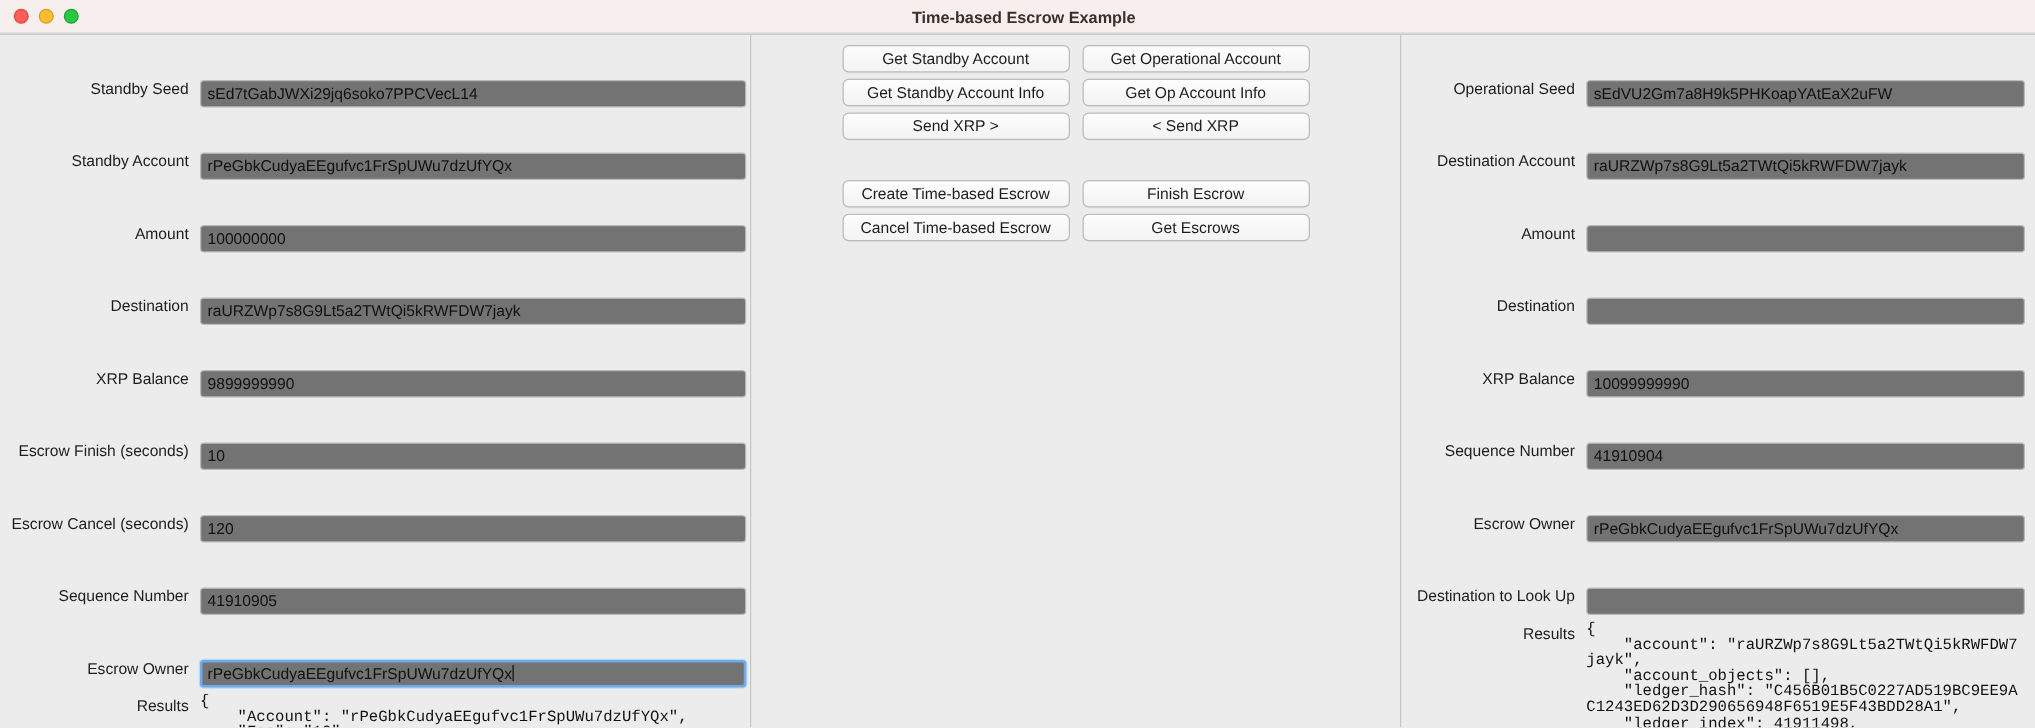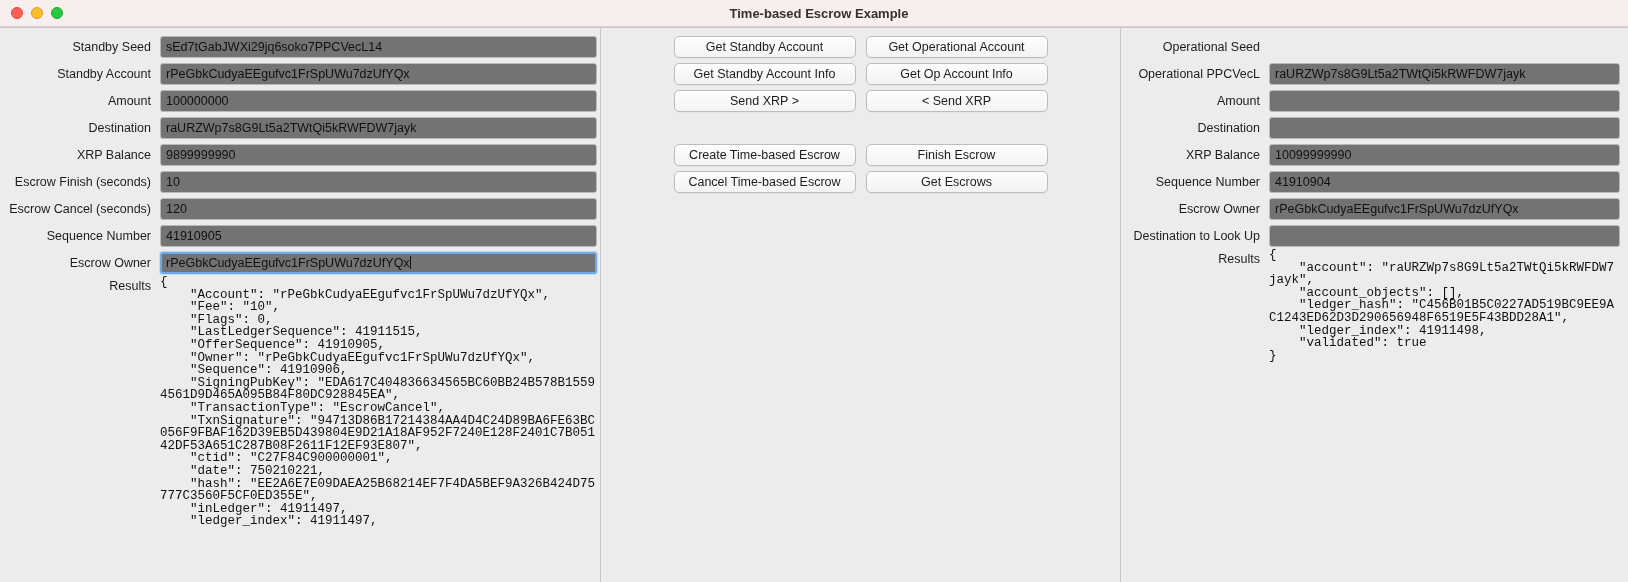--- a/index.html
+++ b/index.html
@@ -46,23 +46,24 @@
     overflow: hidden;
     position: relative;
   }
   .col-left   { width: 600px; flex: 0 0 600px; padding-top: 5px; }
   .col-mid    { width: 521px; flex: 0 0 521px; padding-top: 5px; }
   .col-right  { flex: 1 1 auto; padding-top: 5px; }
 
   .col-mid { border-left: 1px solid #c6c6c6; border-right: 1px solid #c6c6c6; }
 
   .row {
-    display: flex; align-items: center;
+    display: flex; align-items: flex-start;
     height: 27px;
     margin-bottom: 0px;
+    margin-top: 31px;
   }
   .lbl {
     font-size: 12.5px; color: #1d1d1f;
     text-align: right;
     padding-right: 9px;
     white-space: nowrap;
   }
   .col-left .lbl  { width: 160px; flex: 0 0 160px; }
   .col-right .lbl { width: 148px; flex: 0 0 148px; }
 
@@ -232,23 +233,24 @@
       </div>
       <div class="btn-row">
         <div class="btn">Cancel Time-based Escrow</div>
         <div class="btn">Get Escrows</div>
       </div>
     </div>
 
     <div class="col-right">
       <div class="row">
         <div class="lbl">Operational Seed</div>
-      </div>
-      <div class="row">
-        <div class="lbl">Operational PPCVecL</div>
+        <div class="field">sEdVU2Gm7a8H9k5PHKoapYAtEaX2uFW</div>
+      </div>
+      <div class="row">
+        <div class="lbl">Destination Account</div>
         <div class="field">raURZWp7s8G9Lt5a2TWtQi5kRWFDW7jayk</div>
       </div>
       <div class="row">
         <div class="lbl">Amount</div>
         <div class="field"></div>
       </div>
       <div class="row">
         <div class="lbl">Destination</div>
         <div class="field"></div>
       </div>

